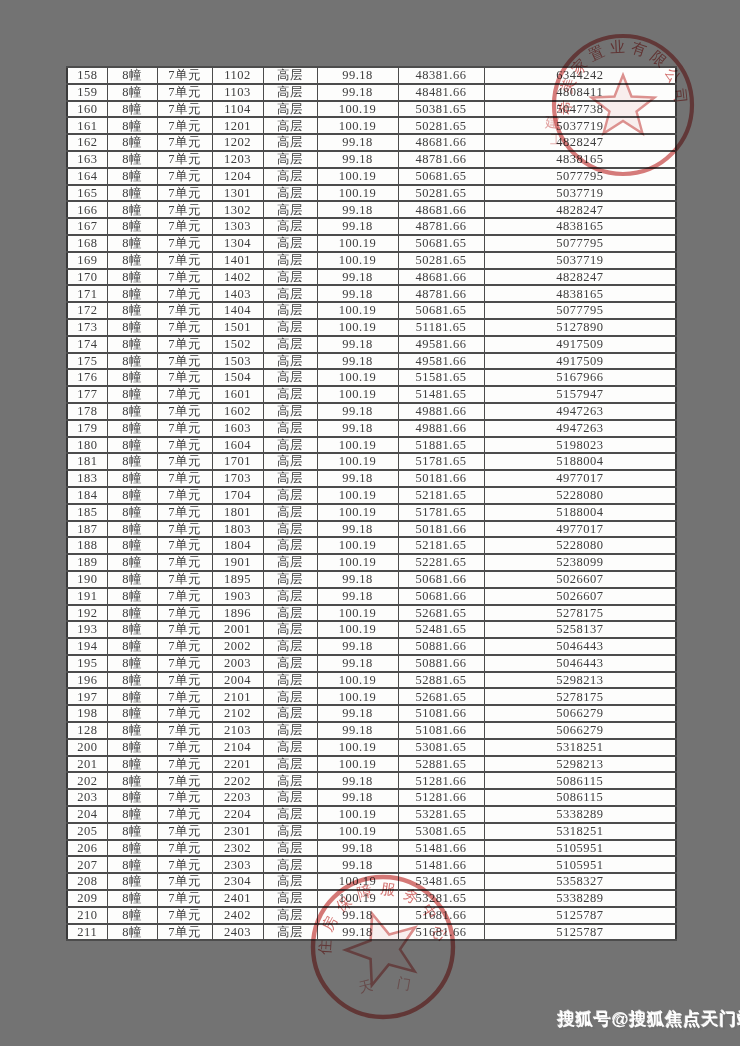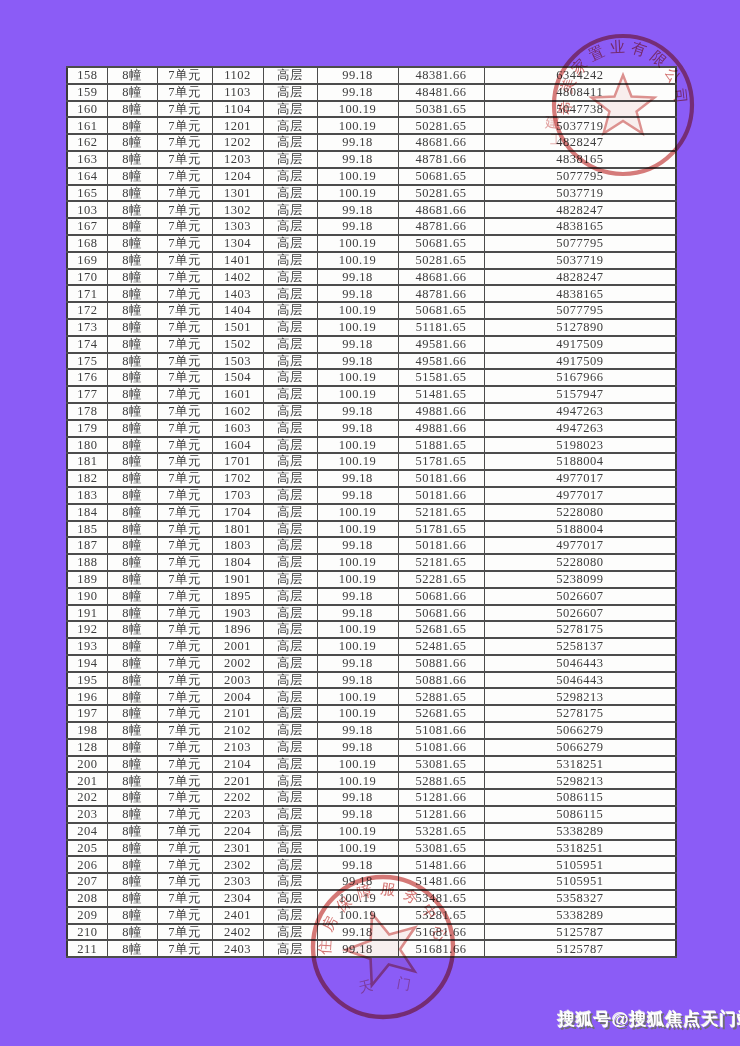--- a/index.html
+++ b/index.html
@@ -1,19 +1,19 @@
 <!DOCTYPE html>
 <html><head>
 <meta charset="utf-8">
 <style>
   html,body{margin:0;padding:0;}
   .page{
     position:relative;
     width:740px;height:1046px;
-    background:#8b5cf6;
+    background:#737373;
     overflow:hidden;
     font-family:"Liberation Serif","DejaVu Serif",serif;
   }
   
   .price-table{
     position:absolute;left:66px;top:66px;width:609px;
     border-collapse:collapse;table-layout:fixed;
     background:#fdfdfc;
     border:2.5px solid #3a3a3a;
   }
@@ -136,21 +136,21 @@
           <td>165</td>
           <td>8幢</td>
           <td>7单元</td>
           <td>1301</td>
           <td>高层</td>
           <td>100.19</td>
           <td>50281.65</td>
           <td>5037719</td>
         </tr>
         <tr>
-          <td>103</td>
+          <td>166</td>
           <td>8幢</td>
           <td>7单元</td>
           <td>1302</td>
           <td>高层</td>
           <td>99.18</td>
           <td>48681.66</td>
           <td>4828247</td>
         </tr>
         <tr>
           <td>167</td>
@@ -294,30 +294,20 @@
         </tr>
         <tr>
           <td>181</td>
           <td>8幢</td>
           <td>7单元</td>
           <td>1701</td>
           <td>高层</td>
           <td>100.19</td>
           <td>51781.65</td>
           <td>5188004</td>
-        </tr>
-        <tr>
-          <td>182</td>
-          <td>8幢</td>
-          <td>7单元</td>
-          <td>1702</td>
-          <td>高层</td>
-          <td>99.18</td>
-          <td>50181.66</td>
-          <td>4977017</td>
         </tr>
         <tr>
           <td>183</td>
           <td>8幢</td>
           <td>7单元</td>
           <td>1703</td>
           <td>高层</td>
           <td>99.18</td>
           <td>50181.66</td>
           <td>4977017</td>

